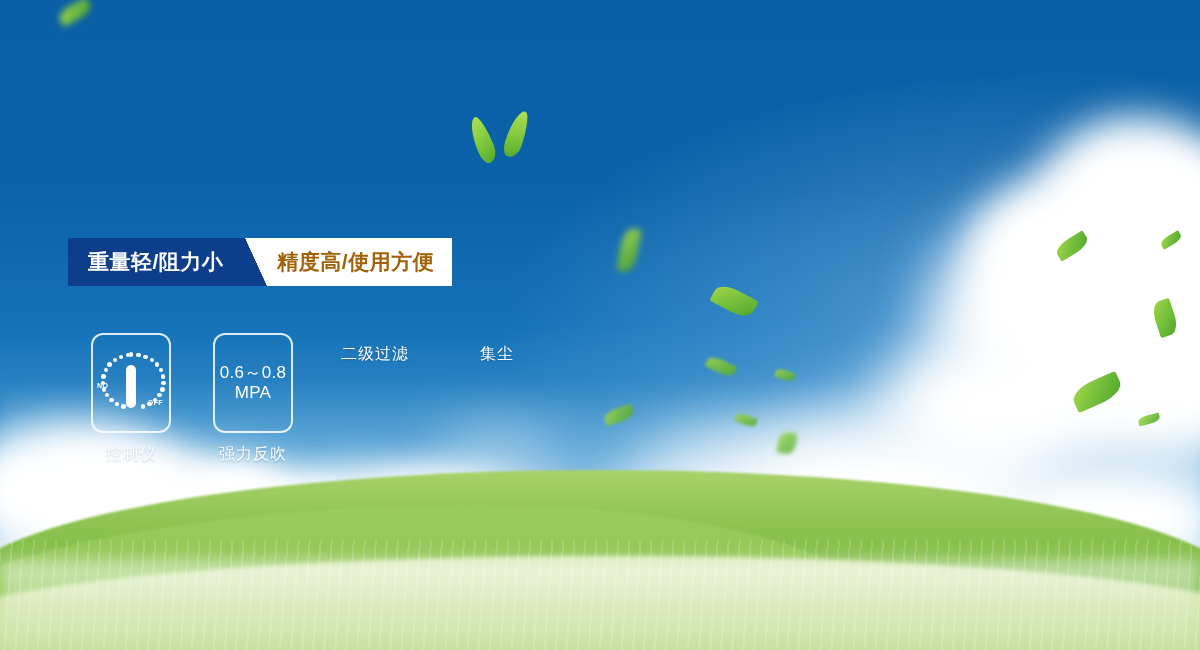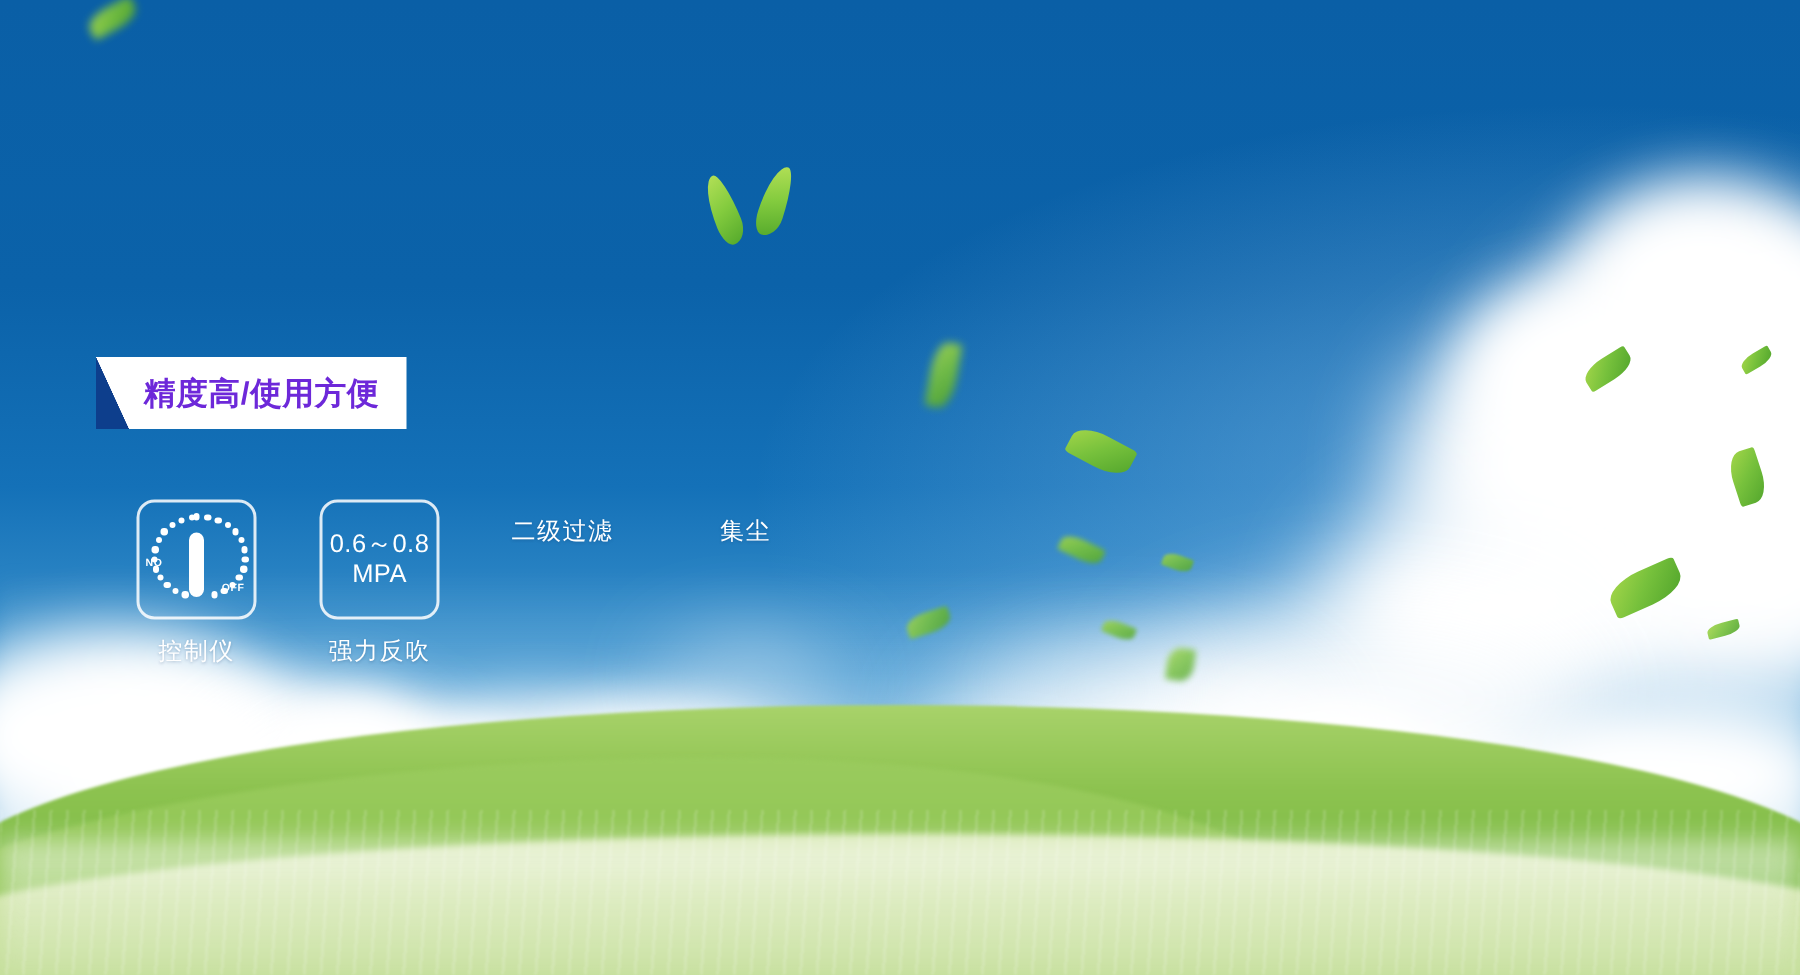--- a/index.html
+++ b/index.html
@@ -145,21 +145,21 @@
     padding: 0 26px 0 20px;
     letter-spacing: 0.5px;
   }
   .sub-wedge {
     width: 22px;
     background: linear-gradient(to top right, #0D3E8C 49.6%, #ffffff 50.4%);
     margin-left: -4px;
   }
   .sub-light {
     background: #ffffff;
-    color: #6d28d9;
+    color: #a16207;
     font-size: 21px;
     font-weight: 700;
     display: flex;
     align-items: center;
     padding: 0 18px 0 10px;
     letter-spacing: 0.5px;
   }
 
   
   .features {
@@ -170,21 +170,21 @@
     gap: 0;
   }
   .feature {
     width: 122px;
     display: flex;
     flex-direction: column;
     align-items: center;
   }
   .feature-box {
     width: 80px;
-    height: 80px;
+    height: 100px;
     border: 2px solid rgba(255,255,255,0.85);
     border-radius: 12px;
     position: relative;
     display: flex;
     flex-direction: column;
     align-items: center;
     justify-content: center;
     box-sizing: border-box;
   }
   .feature-text {
@@ -337,20 +337,21 @@
     <div class="leaf" style="left:604px; top:408px; width:30px; height:14px; transform:rotate(-18deg); filter:blur(1.5px); opacity:0.85;"></div>
   </div>
 
   <div class="sprout">
     <div class="sprout-leaf l"></div>
     <div class="sprout-leaf r"></div>
   </div>
 
 
   <div class="subtitle-bar">
+    <div class="sub-dark">重量轻/阻力小</div>
     <div class="sub-wedge"></div>
     <div class="sub-light">精度高/使用方便</div>
   </div>
 
   <div class="features">
 
     <div class="feature">
       <div class="feature-box">
         <div class="gauge">
           <div class="gauge-dot" style="left:30.7px; top:0.0px;"></div>

